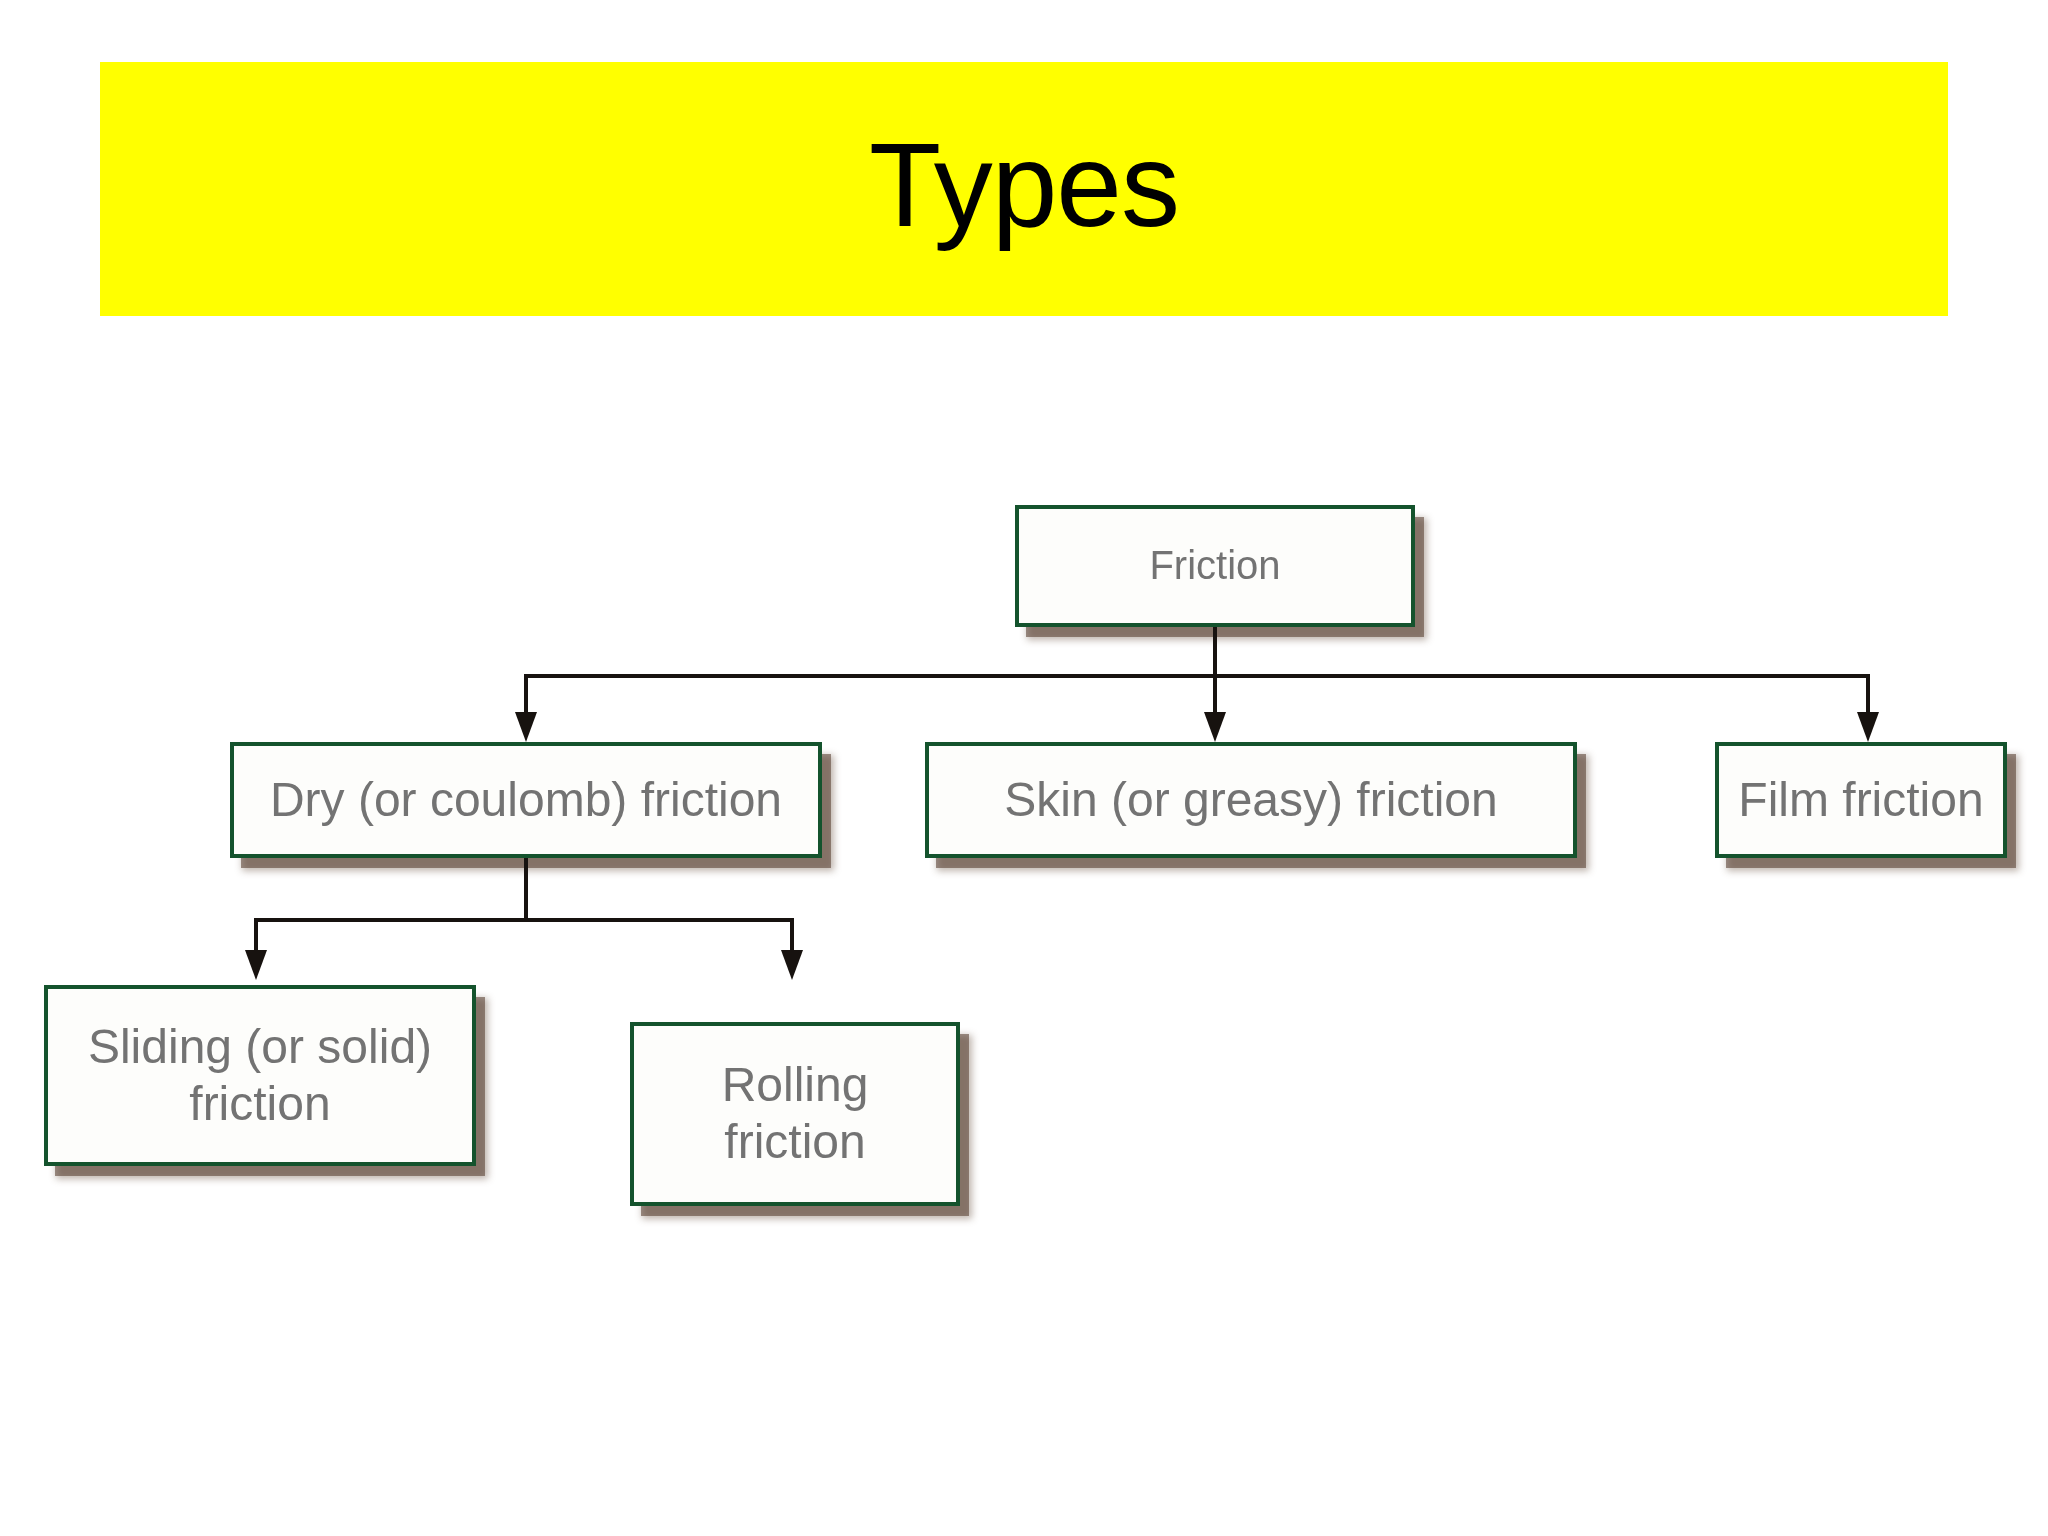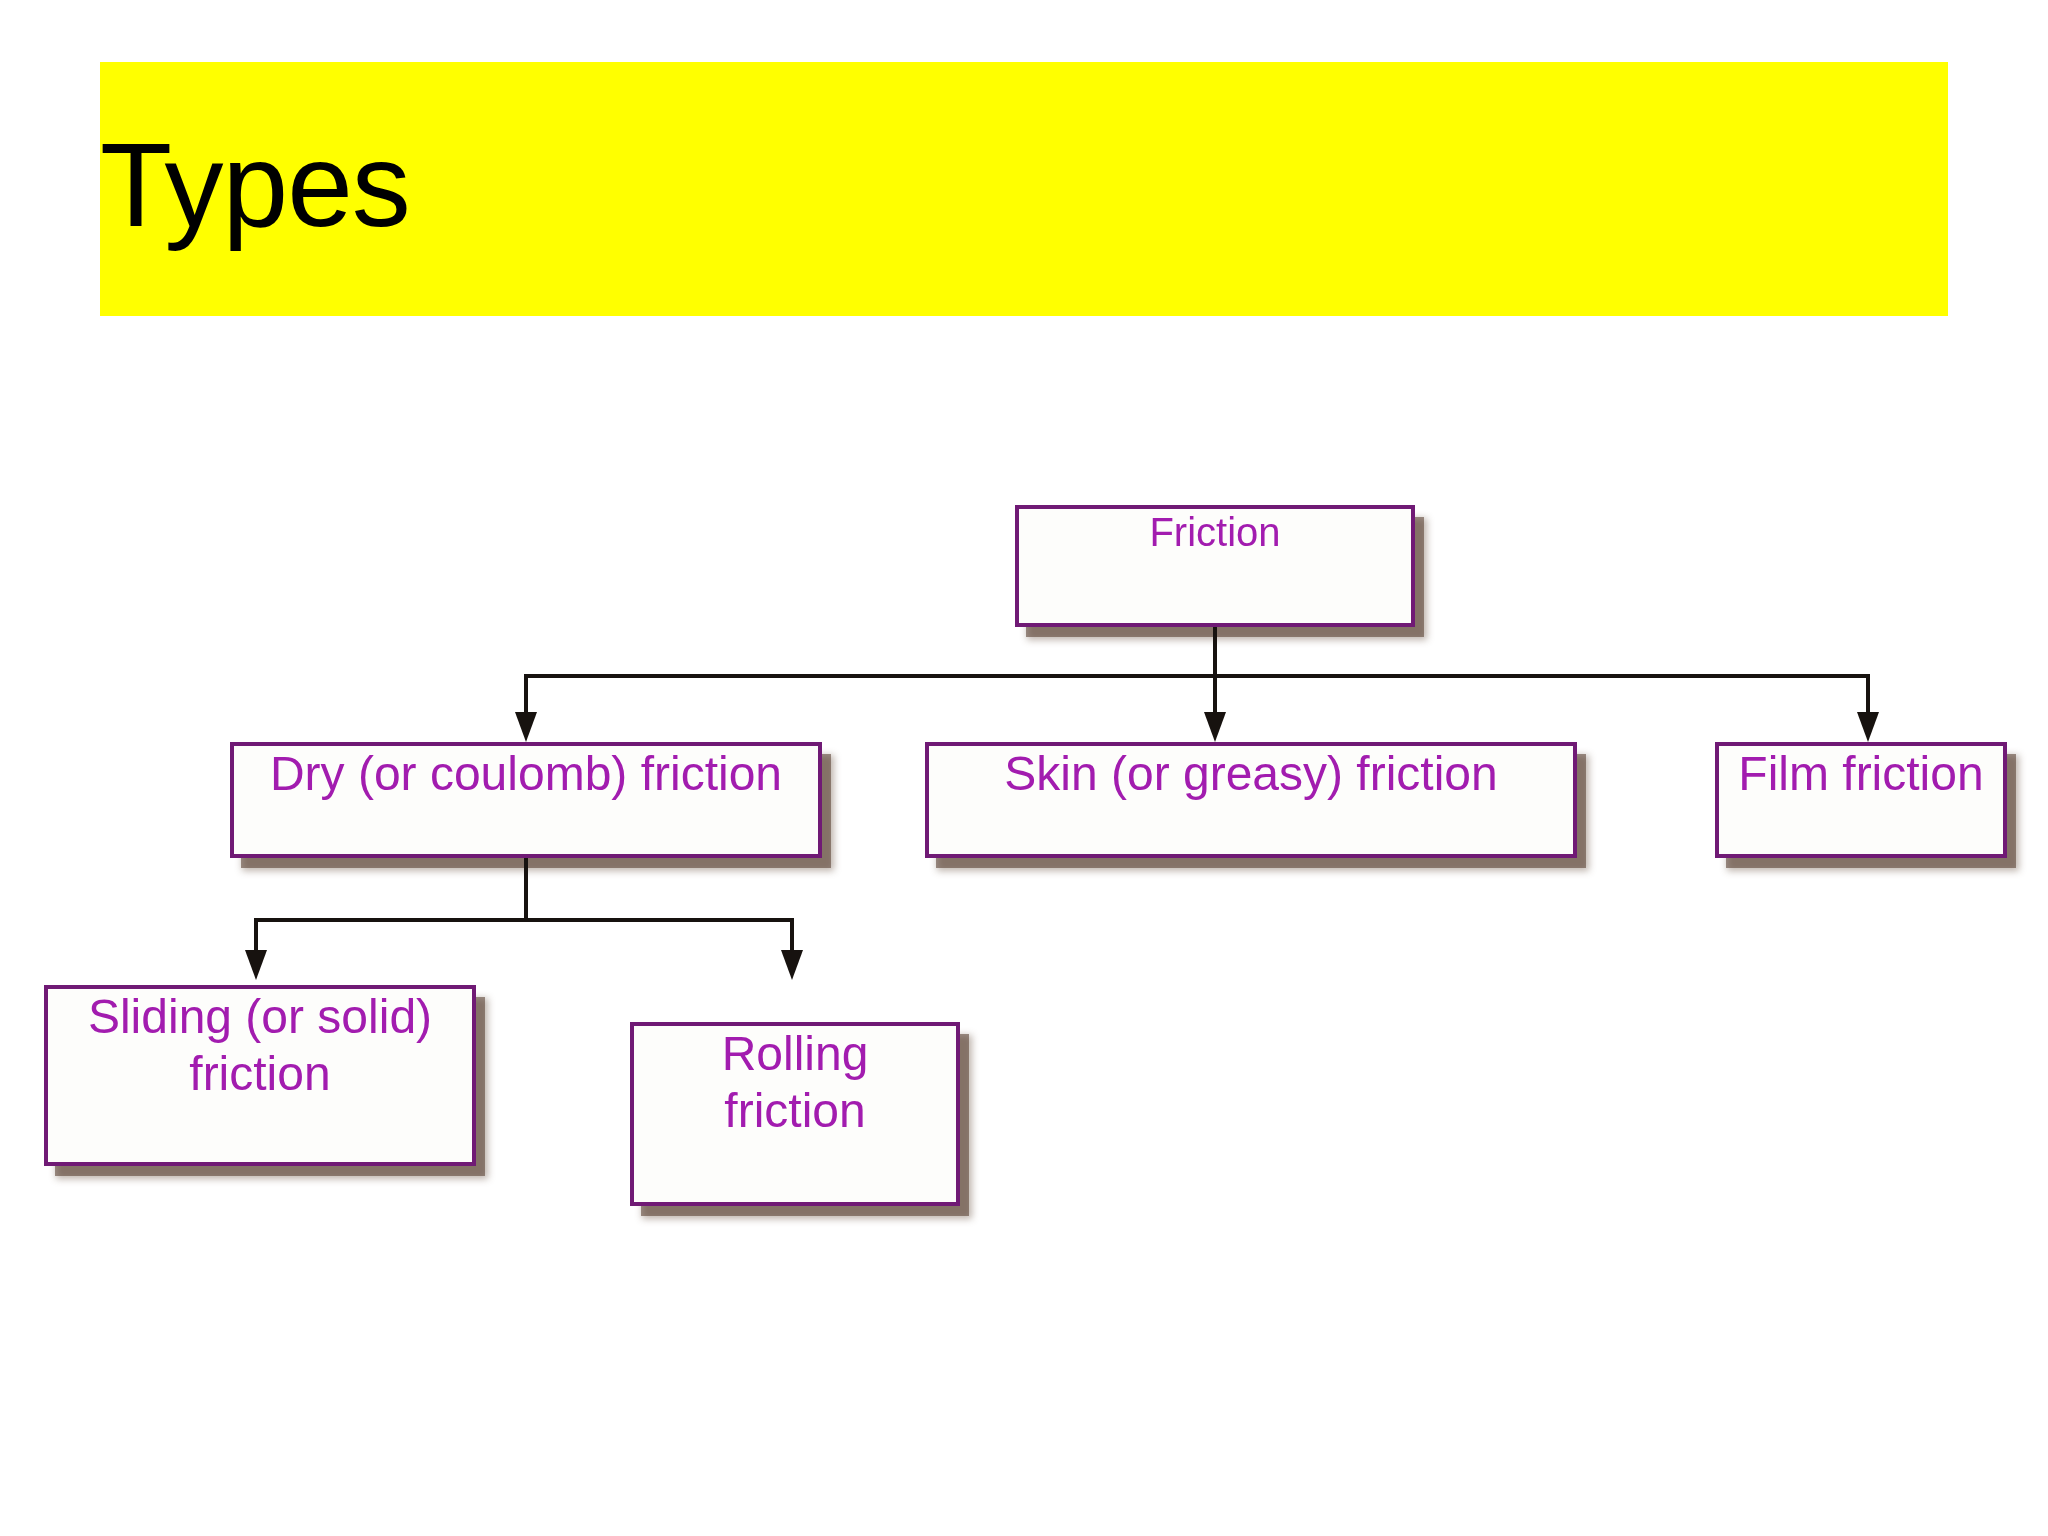--- a/index.html
+++ b/index.html
@@ -19,21 +19,21 @@
   
   #title-banner {
     position: absolute;
     left: 100px;
     top: 62px;
     width: 1848px;
     height: 254px;
     background: #ffff00;
     display: flex;
     align-items: center;
-    justify-content: flex-start;
+    justify-content: center;
   }
   #title-text {
     font-family: "Liberation Sans", sans-serif;
     font-size: 118px;
     font-weight: 400;
     color: #000000;
     line-height: 1;
     letter-spacing: -1px;
     transform: translateY(-4px);
   }
@@ -45,28 +45,28 @@
     top: 0;
     width: 2048px;
     height: 1536px;
   }
 
   
   .node {
     position: absolute;
     box-sizing: border-box;
     background: #fdfdfb;
-    border: 4px solid #701a75;
+    border: 4px solid #14532d;
     box-shadow: 10px 11px 0 -1px rgba(84, 58, 44, 0.55),
                 12px 13px 7px rgba(96, 70, 52, 0.40);
     display: flex;
-    align-items: flex-start;
+    align-items: center;
     justify-content: center;
     text-align: center;
-    color: #a21caf;
+    color: #737373;
     font-family: "Liberation Sans", sans-serif;
     font-weight: 400;
   }
   .node .node-label {
     display: block;
     padding: 0 10px;
     font-size: 48px;
     line-height: 1.18;
     white-space: pre-line;
   }

